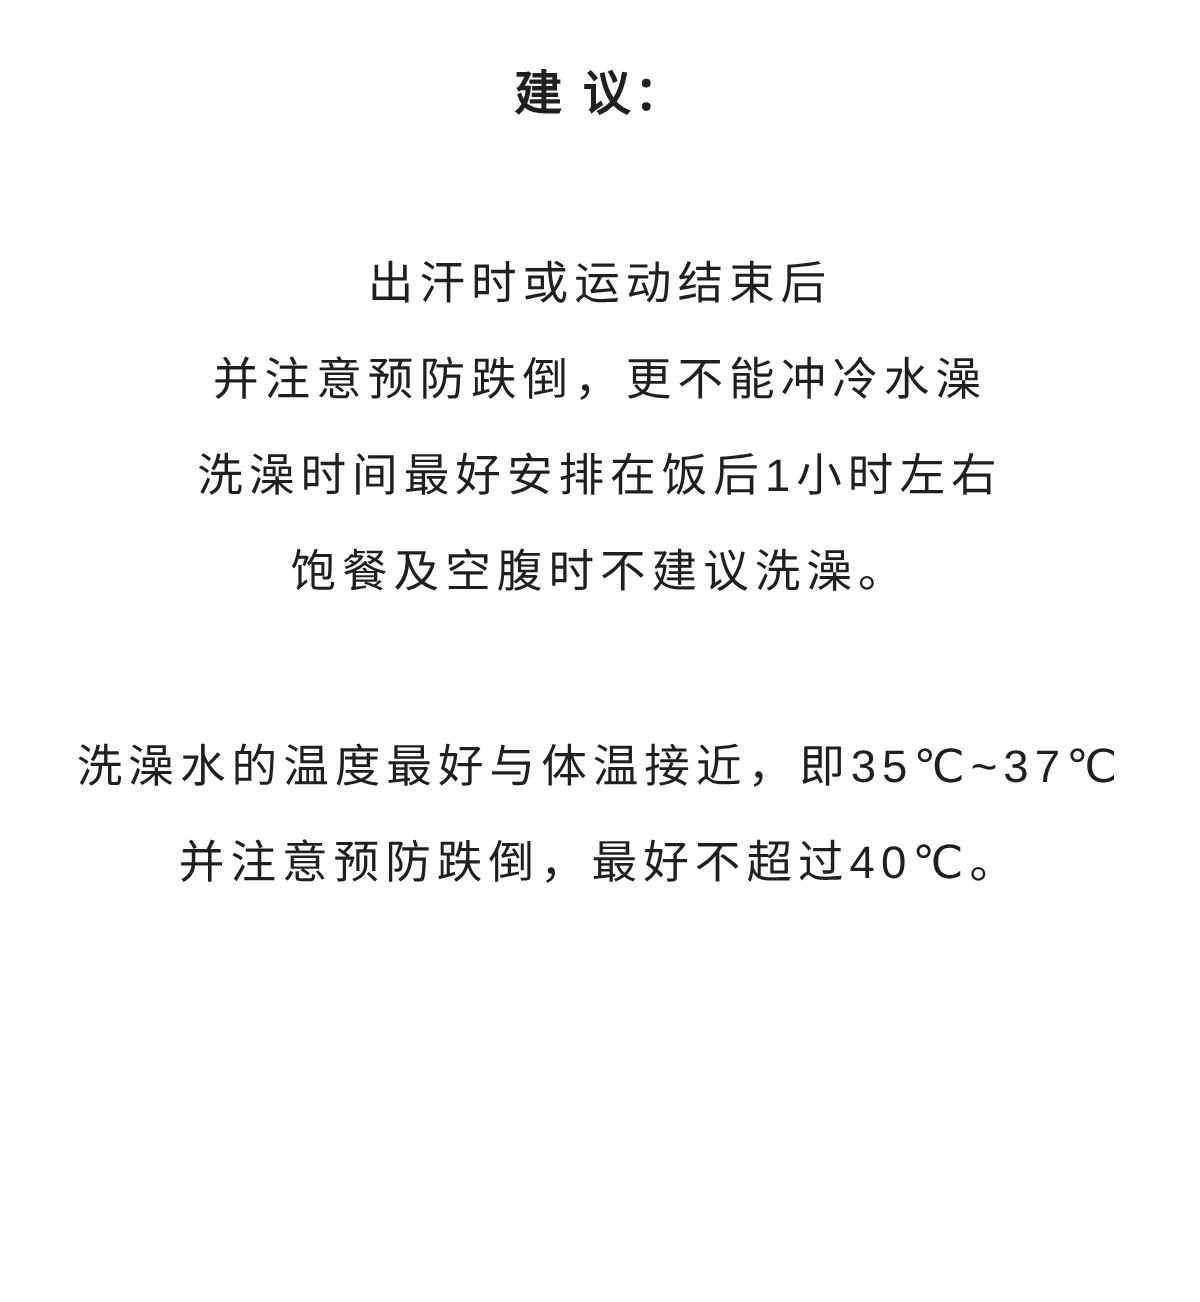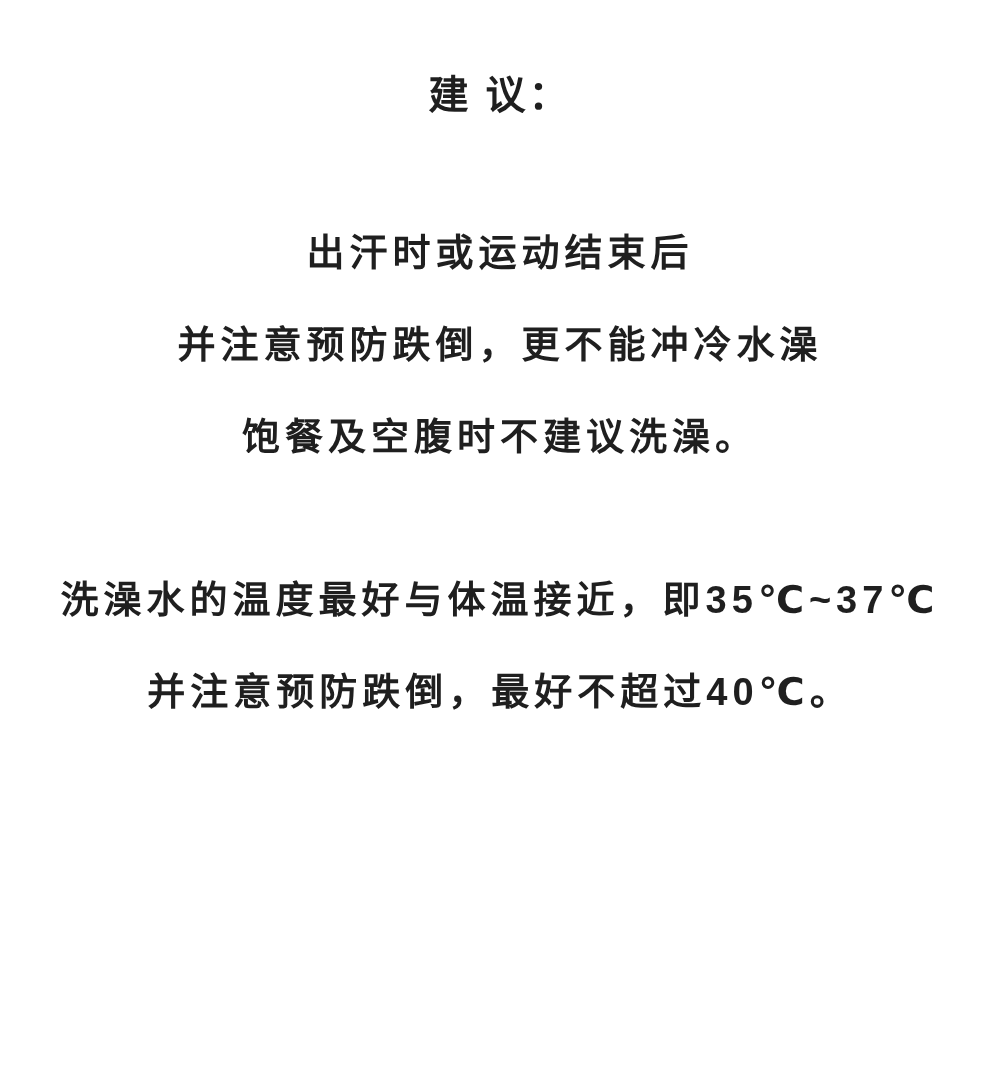--- a/index.html
+++ b/index.html
@@ -9,54 +9,55 @@
   body {
     width: 1000px;
     height: 1085px;
     overflow: hidden;
     font-family: "Liberation Sans", "DejaVu Sans", sans-serif;
   }
   .page {
     width: 1000px;
     height: 1085px;
     box-sizing: border-box;
-    padding-top: 71px;
+    padding-top: 55px;
     text-align: center;
   }
   .title {
     margin: 0 0 94px 0;
     font-size: 40px;
     line-height: 48px;
     font-weight: 700;
     letter-spacing: 3px;
   }
   .paragraph {
     margin: 0;
   }
   .paragraph p {
-    margin: 12px;
+    margin: 0;
     font-size: 38px;
     line-height: 80px;
     letter-spacing: 5px;
-    font-weight: 700;
+    font-weight: 400;
     white-space: nowrap;
   }
   .paragraph-gap-1 { margin-bottom: 83px; }
   .paragraph-gap-2 { margin-bottom: 78px; }
 </style>
 </head>
 <body style="background: rgb(255, 255, 255);">
 
 <div class="page" style="color: rgb(31, 31, 31);">
 
   <h1 class="title">建 议：</h1>
 
   <div class="paragraph paragraph-gap-1">
     <p>出汗时或运动结束后</p>
     <p>并注意预防跌倒，更不能冲冷水澡</p>
+    <p>洗澡时间最好安排在饭后1小时左右</p>
     <p>饱餐及空腹时不建议洗澡。</p>
   </div>
 
   <div class="paragraph paragraph-gap-2">
     <p>洗澡水的温度最好与体温接近，即35℃~37℃</p>
     <p>并注意预防跌倒，最好不超过40℃。</p>
   </div>
 
 
 </div>

